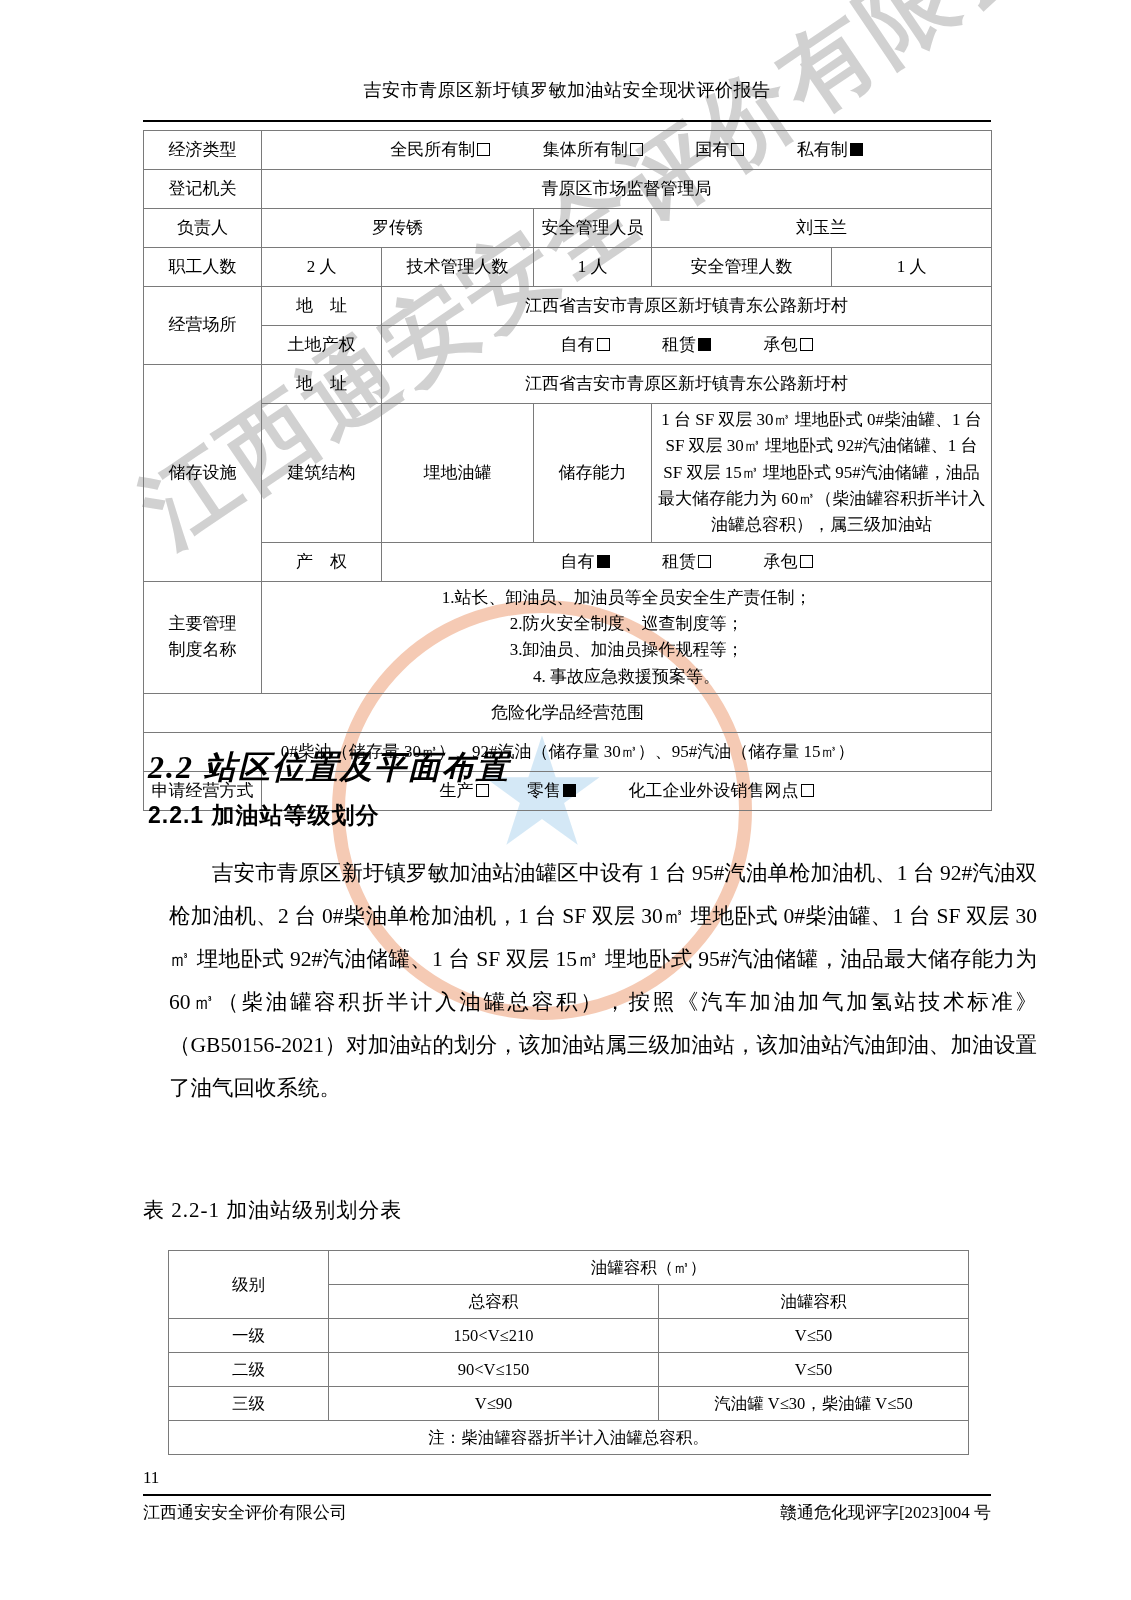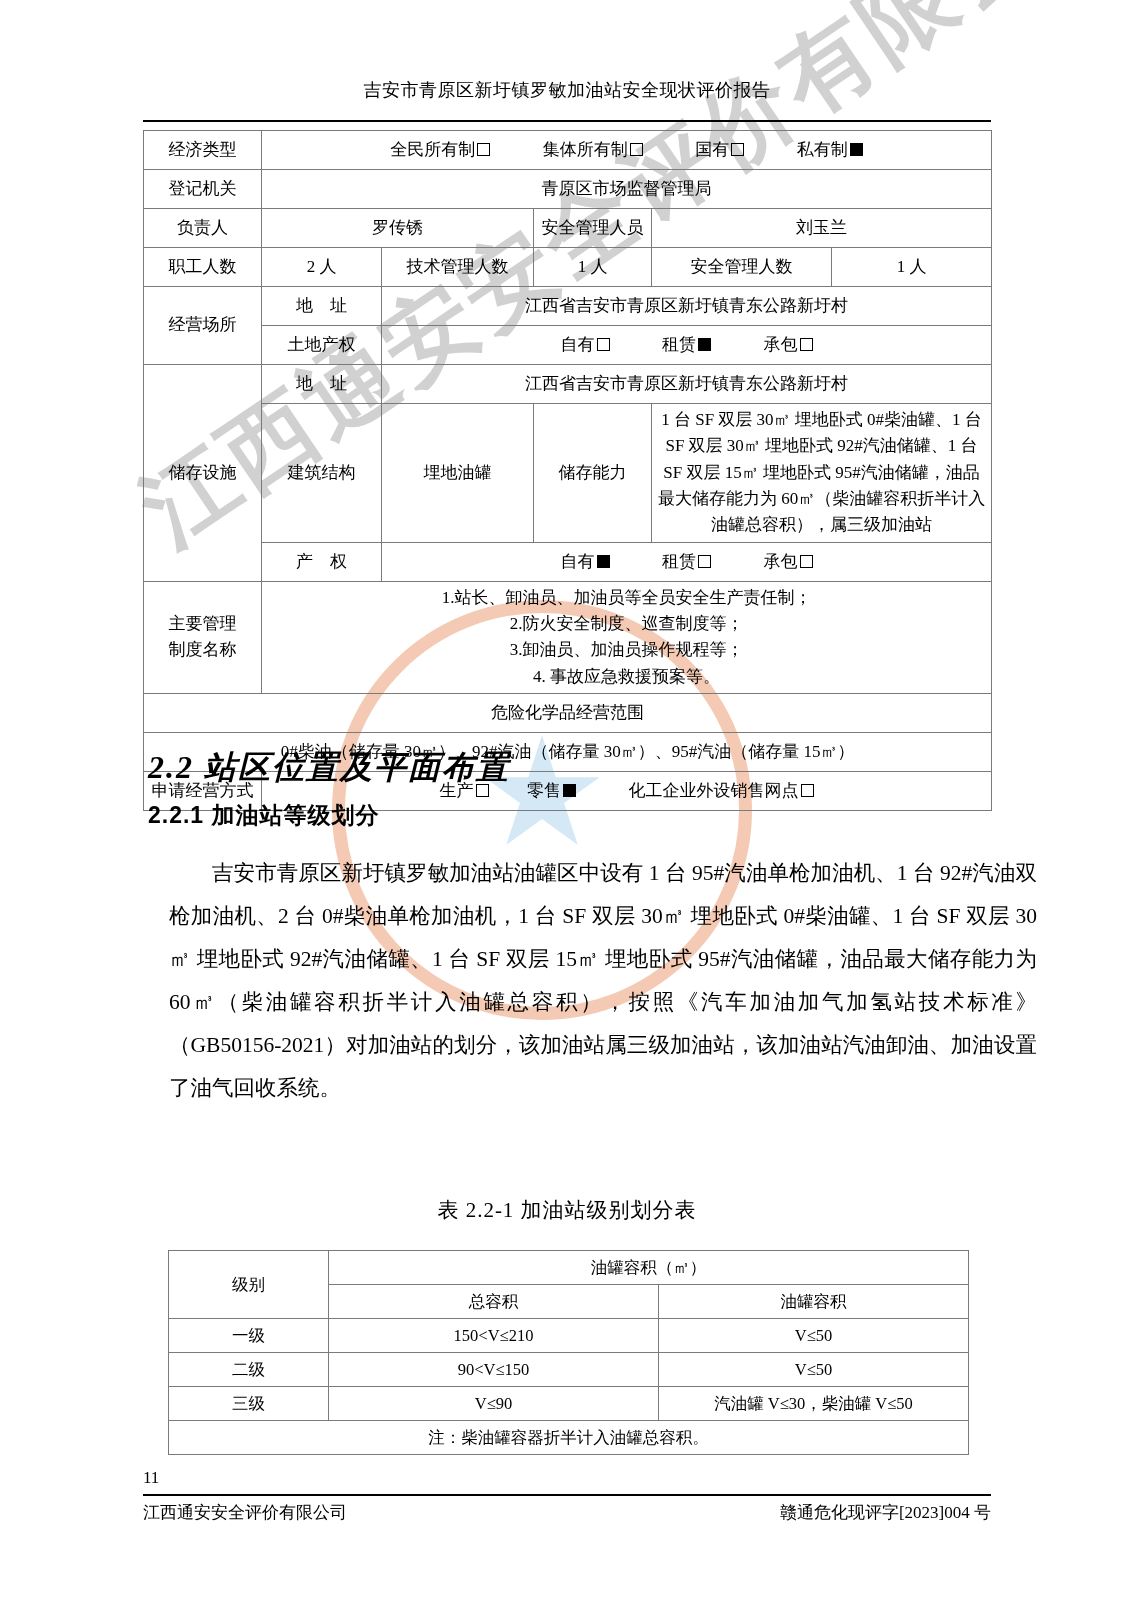--- a/index.html
+++ b/index.html
@@ -185,21 +185,21 @@
     text-justify: inter-ideograph;
     margin-left: 24px;
   }
 
   
   .tbl-caption {
     position: absolute;
     left: 143px;
     top: 1196px;
     width: 848px;
-    text-align: center;
+    text-align: left;
     font-size: 21px;
     letter-spacing: 1px;
   }
 
   
   #grade-table {
     position: absolute;
     left: 168px;
     top: 1250px;
     width: 800px;

